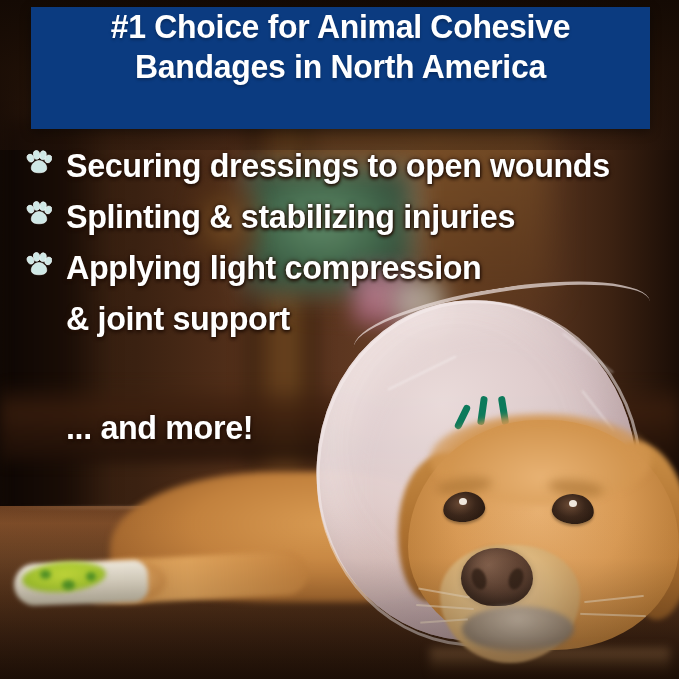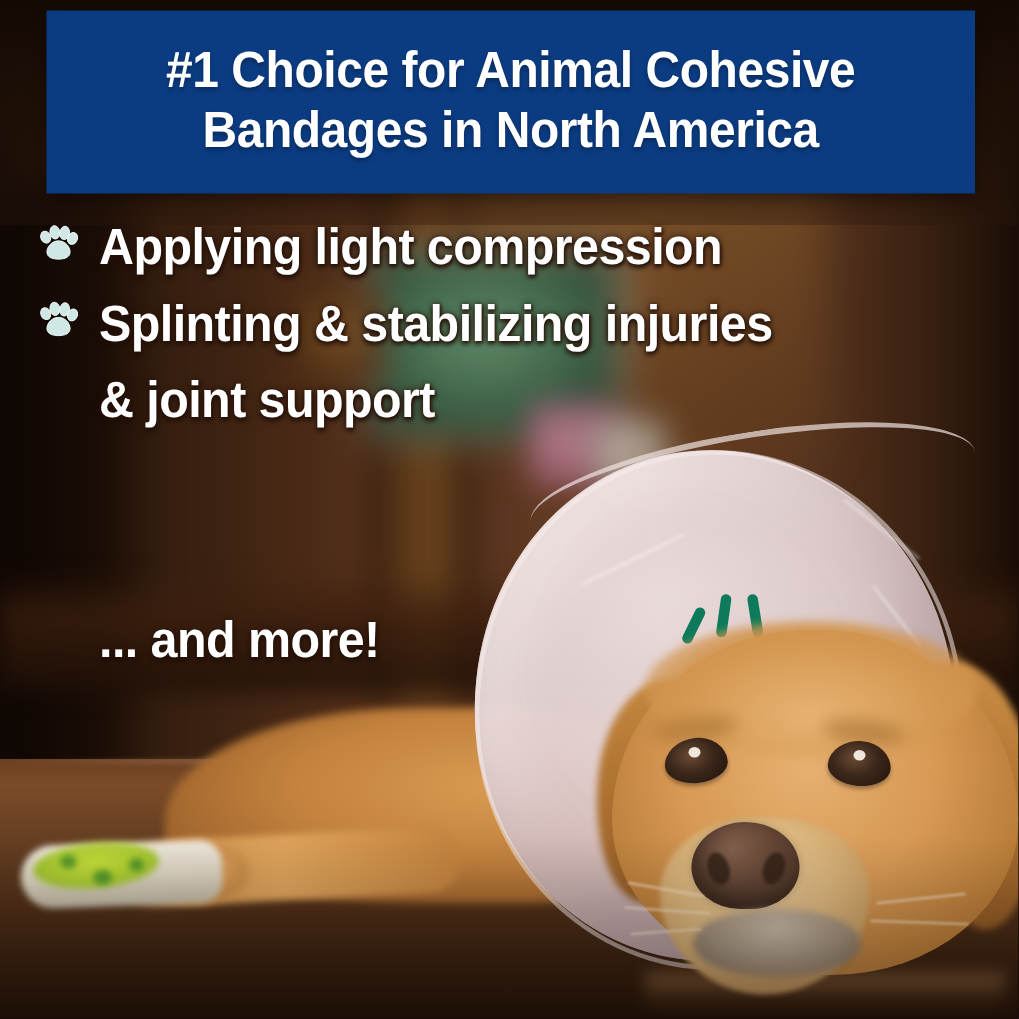--- a/index.html
+++ b/index.html
@@ -324,21 +324,20 @@
     filter: blur(5px);
   }
 
   
   .banner {
     position: absolute;
     left: 31px; top: 7px;
     width: 619px; height: 122px;
     background: #0b3b80;
     display: flex;
-    align-items: center;
     justify-content: center;
     box-shadow: 0 3px 10px #00000066;
   }
   .banner-text {
     color: #ffffff;
     font-weight: 700;
     font-size: 34px;
     line-height: 1.17;
     text-align: center;
     letter-spacing: -.3px;
@@ -478,46 +477,58 @@
 
   <div class="banner">
     <div class="banner-text">
       <span>#1 Choice for Animal Cohesive</span><br>
       <span>Bandages in North America</span>
     </div>
   </div>
 
   <div class="bullets">
 
+    <div class="bullet-row">
+      <svg class="paw-icon" viewBox="0 0 64 60">
+        <g fill="#cfe8e6" stroke="#f3fbfa" stroke-width="1.5">
+          <ellipse cx="11" cy="20" rx="8" ry="10" transform="rotate(-22 11 20)"></ellipse>
+          <ellipse cx="26" cy="12" rx="8" ry="11" transform="rotate(-8 26 12)"></ellipse>
+          <ellipse cx="42" cy="13" rx="8" ry="11" transform="rotate(9 42 13)"></ellipse>
+          <ellipse cx="55" cy="22" rx="8" ry="10" transform="rotate(24 55 22)"></ellipse>
+          <path d="M32 26c11 0 19 10 19 18 0 8-7 12-19 12s-19-4-19-12c0-8 8-18 19-18z"></path>
+        </g>
+      </svg>
+      <div class="bullet-text">Securing dressings to open wounds</div>
+    </div>
+
+    <div class="bullet-row">
+      <svg class="paw-icon" viewBox="0 0 64 60">
+        <g fill="#cfe8e6" stroke="#f3fbfa" stroke-width="1.5">
+          <ellipse cx="11" cy="20" rx="8" ry="10" transform="rotate(-22 11 20)"></ellipse>
+          <ellipse cx="26" cy="12" rx="8" ry="11" transform="rotate(-8 26 12)"></ellipse>
+          <ellipse cx="42" cy="13" rx="8" ry="11" transform="rotate(9 42 13)"></ellipse>
+          <ellipse cx="55" cy="22" rx="8" ry="10" transform="rotate(24 55 22)"></ellipse>
+          <path d="M32 26c11 0 19 10 19 18 0 8-7 12-19 12s-19-4-19-12c0-8 8-18 19-18z"></path>
+        </g>
+      </svg>
+      <div class="bullet-text">Splinting &amp; stabilizing injuries</div>
+    </div>
 
     <div class="bullet-row">
       <svg class="paw-icon" viewBox="0 0 64 60">
         <g fill="#cfe8e6" stroke="#f3fbfa" stroke-width="1.5">
           <ellipse cx="11" cy="20" rx="8" ry="10" transform="rotate(-22 11 20)"></ellipse>
           <ellipse cx="26" cy="12" rx="8" ry="11" transform="rotate(-8 26 12)"></ellipse>
           <ellipse cx="42" cy="13" rx="8" ry="11" transform="rotate(9 42 13)"></ellipse>
           <ellipse cx="55" cy="22" rx="8" ry="10" transform="rotate(24 55 22)"></ellipse>
           <path d="M32 26c11 0 19 10 19 18 0 8-7 12-19 12s-19-4-19-12c0-8 8-18 19-18z"></path>
         </g>
       </svg>
       <div class="bullet-text">Applying light compression</div>
     </div>
 
-    <div class="bullet-row">
-      <svg class="paw-icon" viewBox="0 0 64 60">
-        <g fill="#cfe8e6" stroke="#f3fbfa" stroke-width="1.5">
-          <ellipse cx="11" cy="20" rx="8" ry="10" transform="rotate(-22 11 20)"></ellipse>
-          <ellipse cx="26" cy="12" rx="8" ry="11" transform="rotate(-8 26 12)"></ellipse>
-          <ellipse cx="42" cy="13" rx="8" ry="11" transform="rotate(9 42 13)"></ellipse>
-          <ellipse cx="55" cy="22" rx="8" ry="10" transform="rotate(24 55 22)"></ellipse>
-          <path d="M32 26c11 0 19 10 19 18 0 8-7 12-19 12s-19-4-19-12c0-8 8-18 19-18z"></path>
-        </g>
-      </svg>
-      <div class="bullet-text">Splinting &amp; stabilizing injuries</div>
-    </div>
-
 
     <div class="bullet-cont">&amp; joint support</div>
   </div>
 
   <div class="more-line">... and more!</div>
 
 </div>
 
 </body></html>

